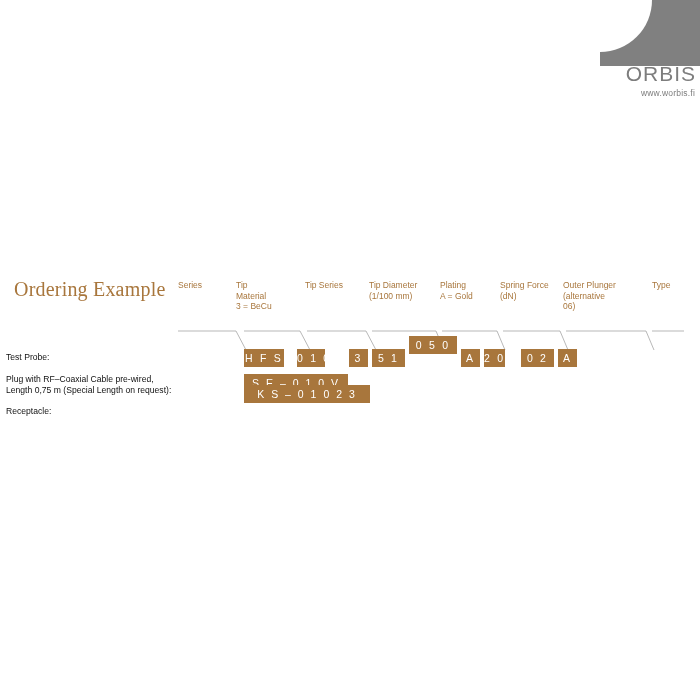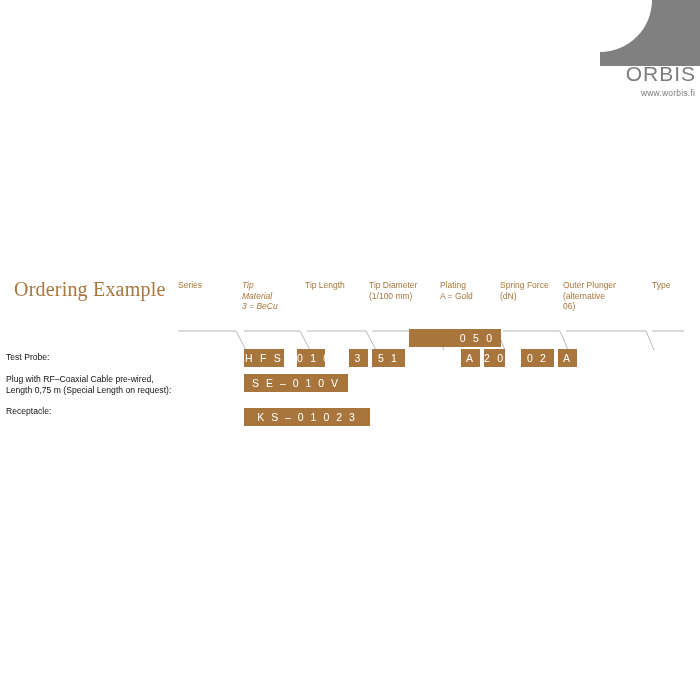--- a/index.html
+++ b/index.html
@@ -124,28 +124,28 @@
   <div class="logo-text">ORBIS</div>
   <div class="logo-url">www.worbis.fi</div>
 </div>
 
 <div class="ordering-title">Ordering Example</div>
 
 <div class="col-head" style="left:178px; top:280px;">
   <span class="t">Series</span>
 </div>
 
-<div class="col-head" style="left:242px; top:280px;font-style:italic;">
+<div class="col-head" style="left:236px; top:280px;">
   <span class="t">Tip</span>
   <span class="t">Material</span>
   <span class="t">3 = BeCu</span>
 </div>
 
 <div class="col-head" style="left:305px; top:280px;">
-  <span class="t">Tip Length</span>
+  <span class="t">Tip Series</span>
 </div>
 
 <div class="col-head" style="left:369px; top:280px;">
   <span class="t">Tip Diameter</span>
   <span class="t">(1/100 mm)</span>
 </div>
 
 <div class="col-head" style="left:440px; top:280px;">
   <span class="t">Plating</span>
   <span class="t">A = Gold</span>
@@ -198,21 +198,21 @@
 </div>
 
 <div class="row-label" style="left:6px; top:406px;">
   <span>Receptacle:</span>
 </div>
 
 <div class="box" style="left:244px; top:349px; width:40px;">H F S</div>
 <div class="box" style="left:297px; top:349px; width:28px;">0 1 0</div>
 <div class="box" style="left:349px; top:349px; width:19px;">3</div>
 <div class="box" style="left:372px; top:349px; width:33px;">5 1</div>
-<div class="box" style="left:409px; top:329px; width:48px;padding-left:44px;">0 5 0</div>
+<div class="box" style="left:409px; top:336px; width:48px;">0 5 0</div>
 <div class="box" style="left:461px; top:349px; width:19px;">A</div>
 <div class="box" style="left:484px; top:349px; width:21px;">2 0</div>
 <div class="box" style="left:521px; top:349px; width:33px;">0 2</div>
 <div class="box" style="left:558px; top:349px; width:19px;">A</div>
 
 <div class="box tight" style="left:244px; top:374px; width:104px;">S E – 0 1 0 V</div>
 
-<div class="box tight" style="left:244px; top:408px; width:126px;">K S – 0 1 0 2 3</div>
+<div class="box tight" style="left:244px; top:385px; width:126px;">K S – 0 1 0 2 3</div>
 
 </body></html>

